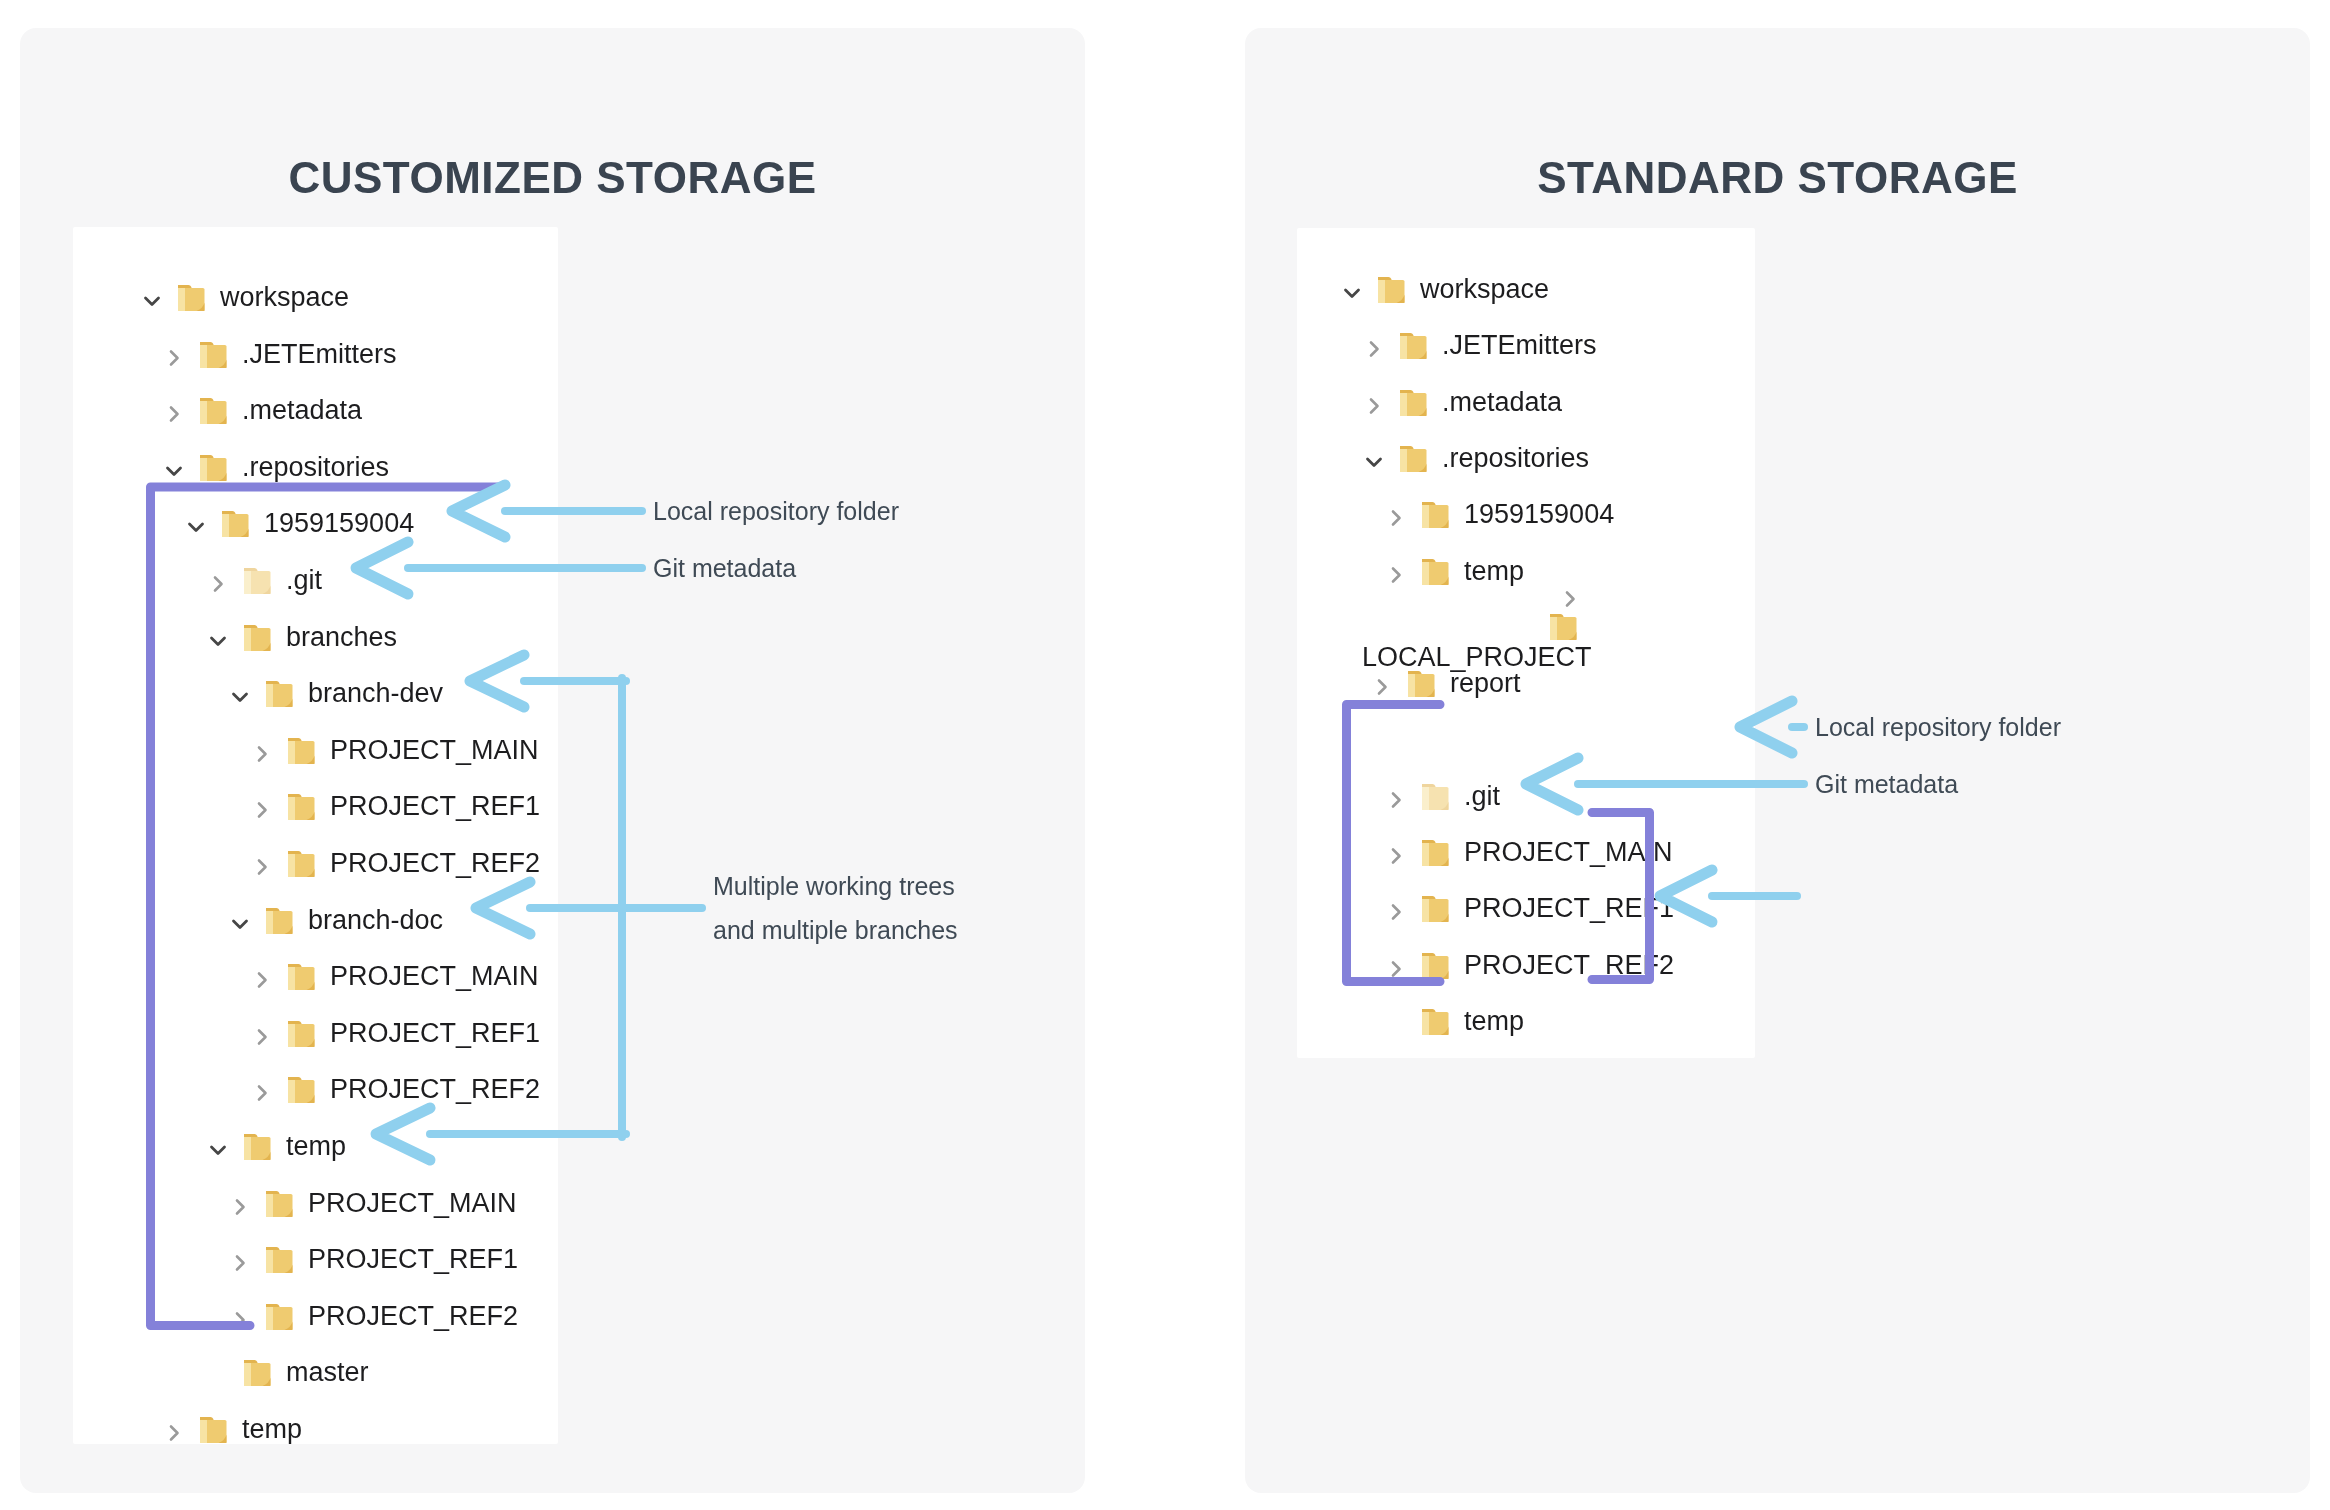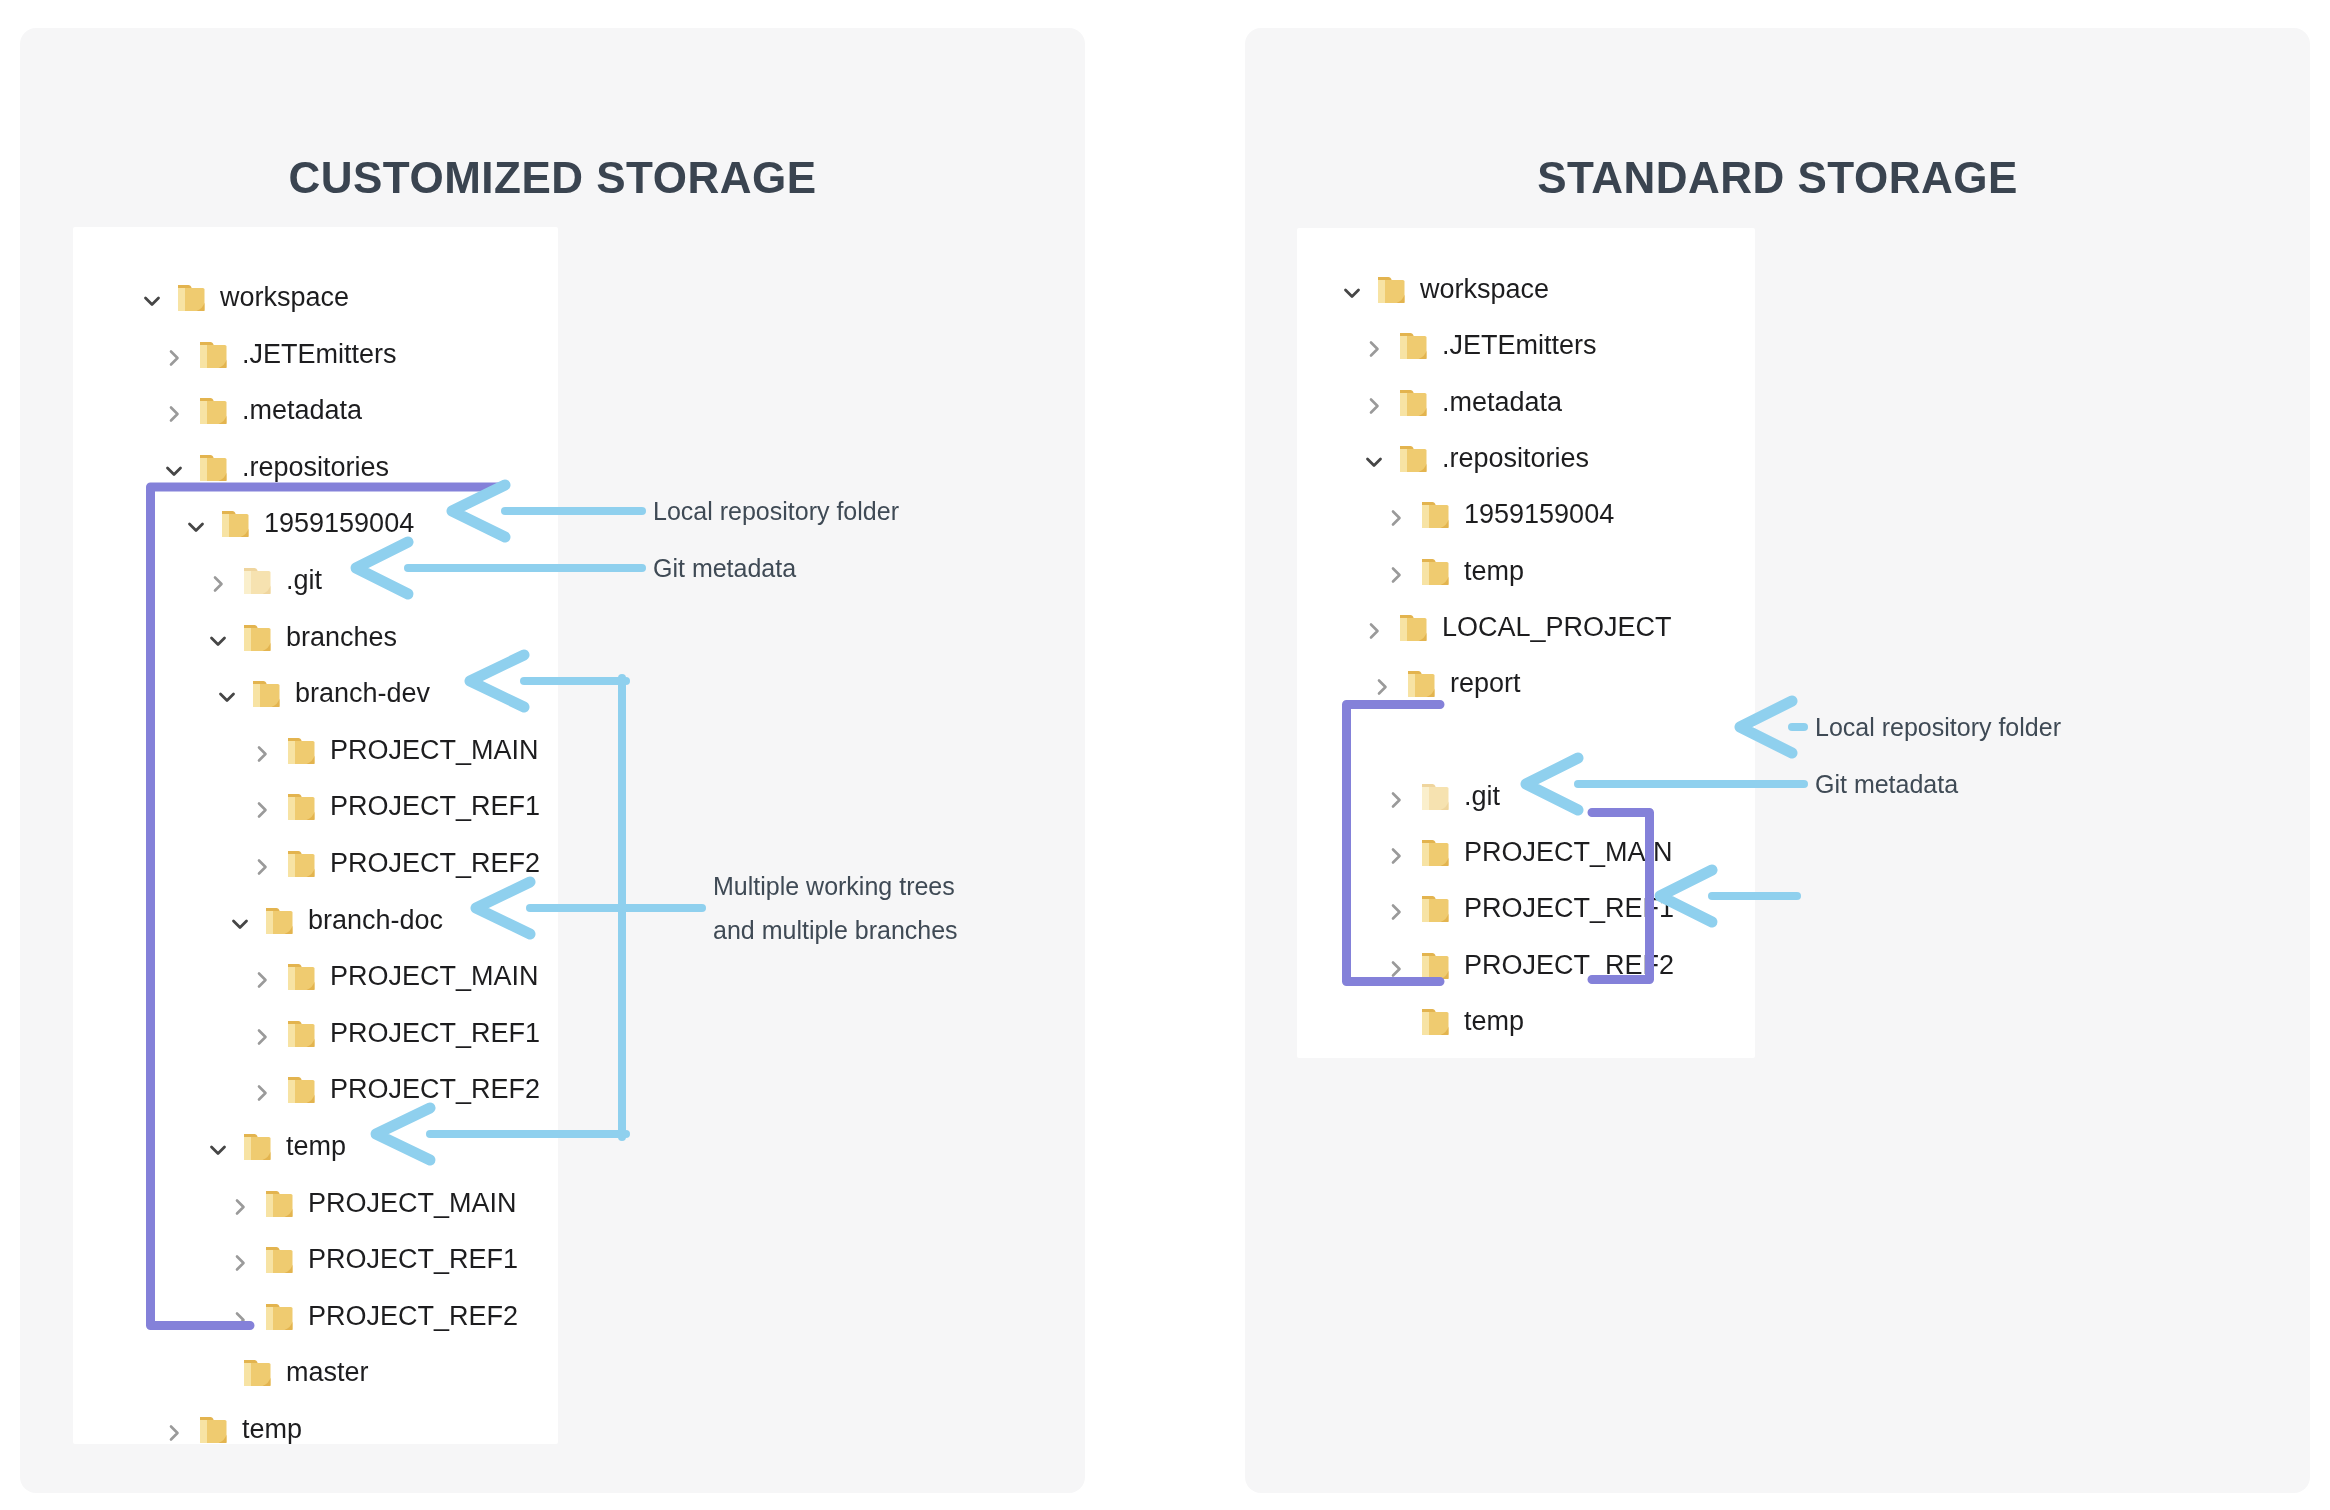--- a/index.html
+++ b/index.html
@@ -134,21 +134,21 @@
           <span class="ficon">
   <svg width="34" height="31" viewBox="0 0 34 31" aria-hidden="true">
     <path d="M4 3 h10.5 q1.9 0 2.5 1.6 l1.2 2.6 H4 Z" fill="#e3b44f"></path>
     <rect x="4" y="6" width="26.5" height="23" rx="1.6" fill="#efcb70"></rect>
     <rect x="4" y="6" width="7" height="23" fill="#f7e3a4"></rect>
     <path d="M30.5 29 h-8 q6.3 -2.4 8 -8.2 Z" fill="#e3b44f"></path>
   </svg>
           </span>
           <span class="tlabel">branches</span>
         </div>
-        <div class="trow" style="left: 142px; top: 426.2px;">
+        <div class="trow" style="left: 155px; top: 426.2px;">
           <span class="chev">
             <svg width="22" height="22" viewBox="0 0 22 22">
               <path d="M4.5 8 l6.5 6.5 6.5 -6.5" fill="none" stroke="#464646" stroke-width="2.8" stroke-linecap="round" stroke-linejoin="round"></path>
             </svg>
           </span>
           <span class="ficon">
   <svg width="34" height="31" viewBox="0 0 34 31" aria-hidden="true">
     <path d="M4 3 h10.5 q1.9 0 2.5 1.6 l1.2 2.6 H4 Z" fill="#e3b44f"></path>
     <rect x="4" y="6" width="26.5" height="23" rx="1.6" fill="#efcb70"></rect>
     <rect x="4" y="6" width="7" height="23" fill="#f7e3a4"></rect>
@@ -456,21 +456,21 @@
           <span class="ficon">
   <svg width="34" height="31" viewBox="0 0 34 31" aria-hidden="true">
     <path d="M4 3 h10.5 q1.9 0 2.5 1.6 l1.2 2.6 H4 Z" fill="#e3b44f"></path>
     <rect x="4" y="6" width="26.5" height="23" rx="1.6" fill="#efcb70"></rect>
     <rect x="4" y="6" width="7" height="23" fill="#f7e3a4"></rect>
     <path d="M30.5 29 h-8 q6.3 -2.4 8 -8.2 Z" fill="#e3b44f"></path>
   </svg>
           </span>
           <span class="tlabel">temp</span>
         </div>
-        <div class="trow" style="left: 65px; top: 358.8px;">
+        <div class="trow" style="left: 65px; top: 358.8px; flex-direction: column;">
           <span class="chev">
             <svg width="22" height="22" viewBox="0 0 22 22">
               <path d="M8 4.5 l6.5 6.5 -6.5 6.5" fill="none" stroke="#9a9a9a" stroke-width="2.6" stroke-linecap="round" stroke-linejoin="round"></path>
             </svg>
           </span>
           <span class="ficon">
   <svg width="34" height="31" viewBox="0 0 34 31" aria-hidden="true">
     <path d="M4 3 h10.5 q1.9 0 2.5 1.6 l1.2 2.6 H4 Z" fill="#e3b44f"></path>
     <rect x="4" y="6" width="26.5" height="23" rx="1.6" fill="#efcb70"></rect>
     <rect x="4" y="6" width="7" height="23" fill="#f7e3a4"></rect>

